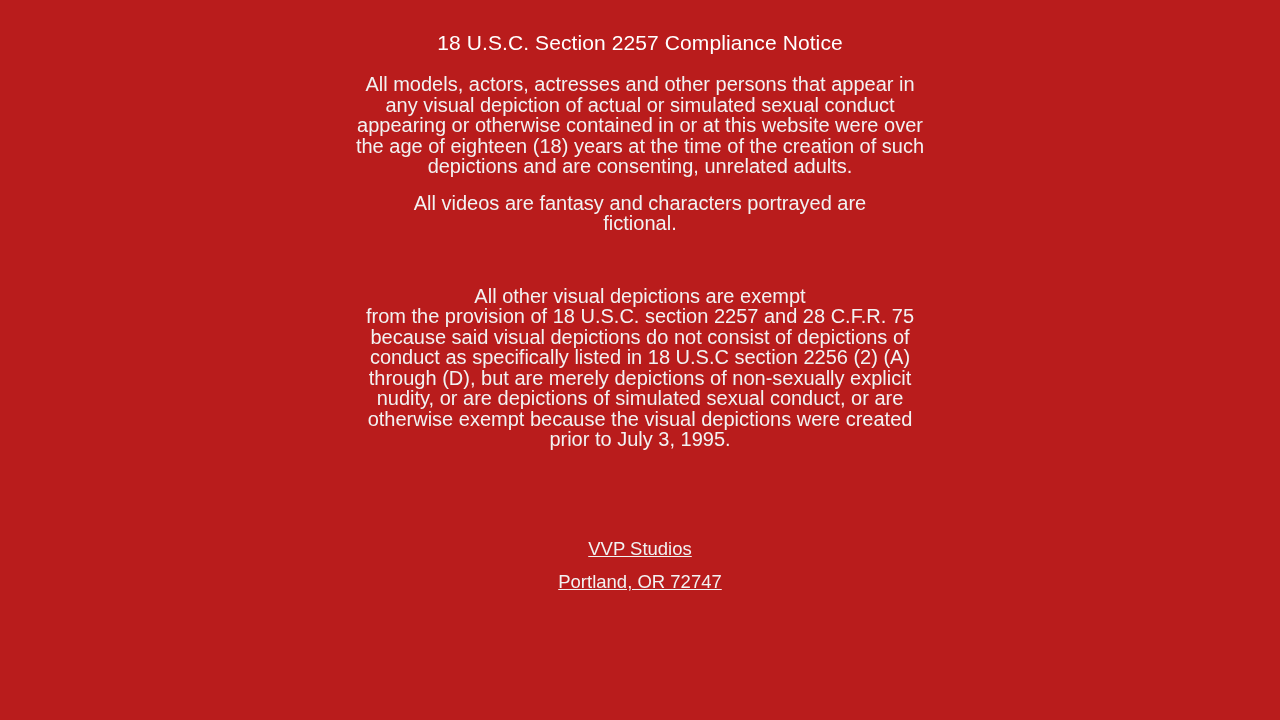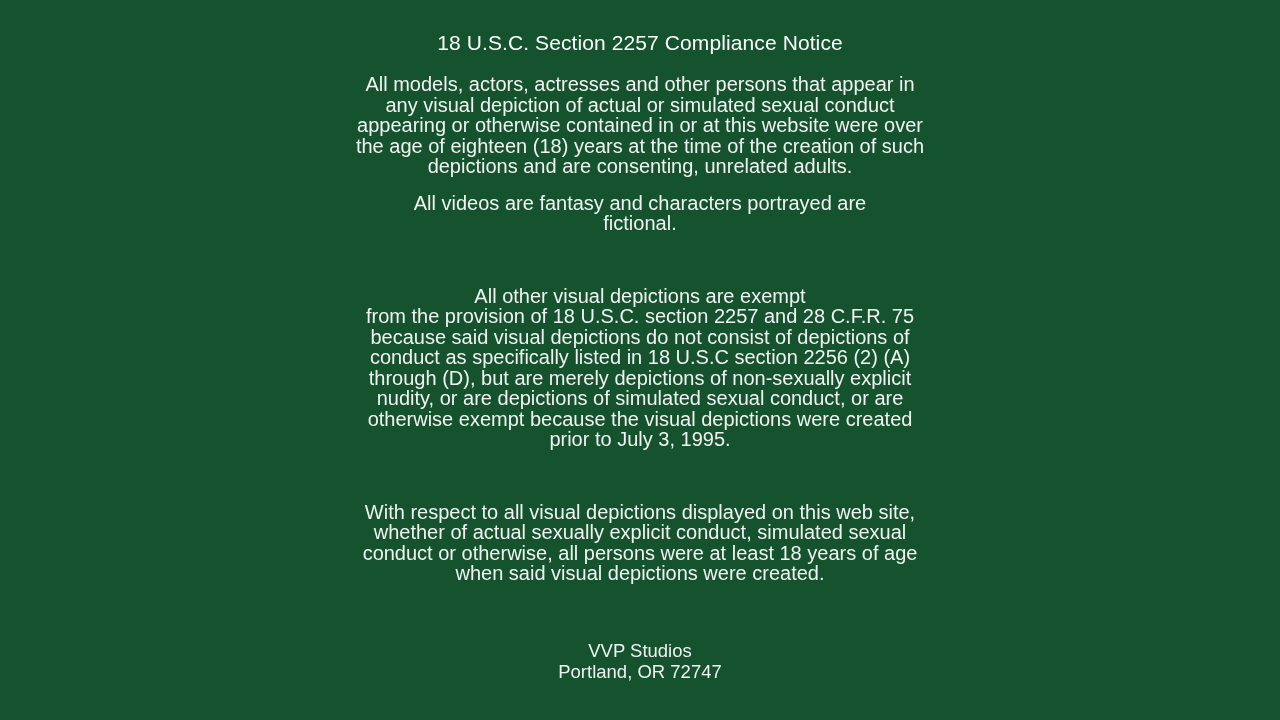--- a/index.html
+++ b/index.html
@@ -11,21 +11,21 @@
     width: 1280px;
     height: 720px;
     overflow: hidden;
     font-family: "Liberation Sans", sans-serif;
     color: #ffffff;
     -webkit-font-smoothing: antialiased;
   }
   .page {
     width: 1280px;
     height: 720px;
-    background: #14532d;
+    background: #b91c1c;
     position: relative;
     box-sizing: border-box;
     padding-top: 28px;
   }
   .notice {
     width: 640px;
     margin: 0 auto;
     text-align: center;
   }
   .title {
@@ -46,22 +46,23 @@
   .gap {
     height: 20px;
   }
   .gap-sm {
     height: 0px;
   }
   .address {
     font-size: 18.5px;
     line-height: 21px;
     color: #f2f2f2;
-    margin: 0;
+    margin: 12px;
     white-space: pre-line;
+    text-decoration: underline;
   }
 </style>
 </head>
 <body>
 
 <div class="page">
   <div class="notice">
 
     <h1 class="title">18 U.S.C. Section 2257 Compliance Notice</h1>
 
@@ -80,24 +81,20 @@
 from the provision of 18 U.S.C. section 2257 and 28 C.F.R. 75
 because said visual depictions do not consist of depictions of
 conduct as specifically listed in 18 U.S.C section 2256 (2) (A)
 through (D), but are merely depictions of non-sexually explicit
 nudity, or are depictions of simulated sexual conduct, or are
 otherwise exempt because the visual depictions were created
 prior to July 3, 1995.</p>
 
     <div class="gap"></div>
 
-    <p class="para">With respect to all visual depictions displayed on this web site,
-whether of actual sexually explicit conduct, simulated sexual
-conduct or otherwise, all persons were at least 18 years of age
-when said visual depictions were created.</p>
 
     <div class="gap"></div>
 
 
     <div class="gap"></div>
 
     <p class="address">VVP Studios</p>
     <p class="address">Portland, OR 72747</p>
 
   </div>

